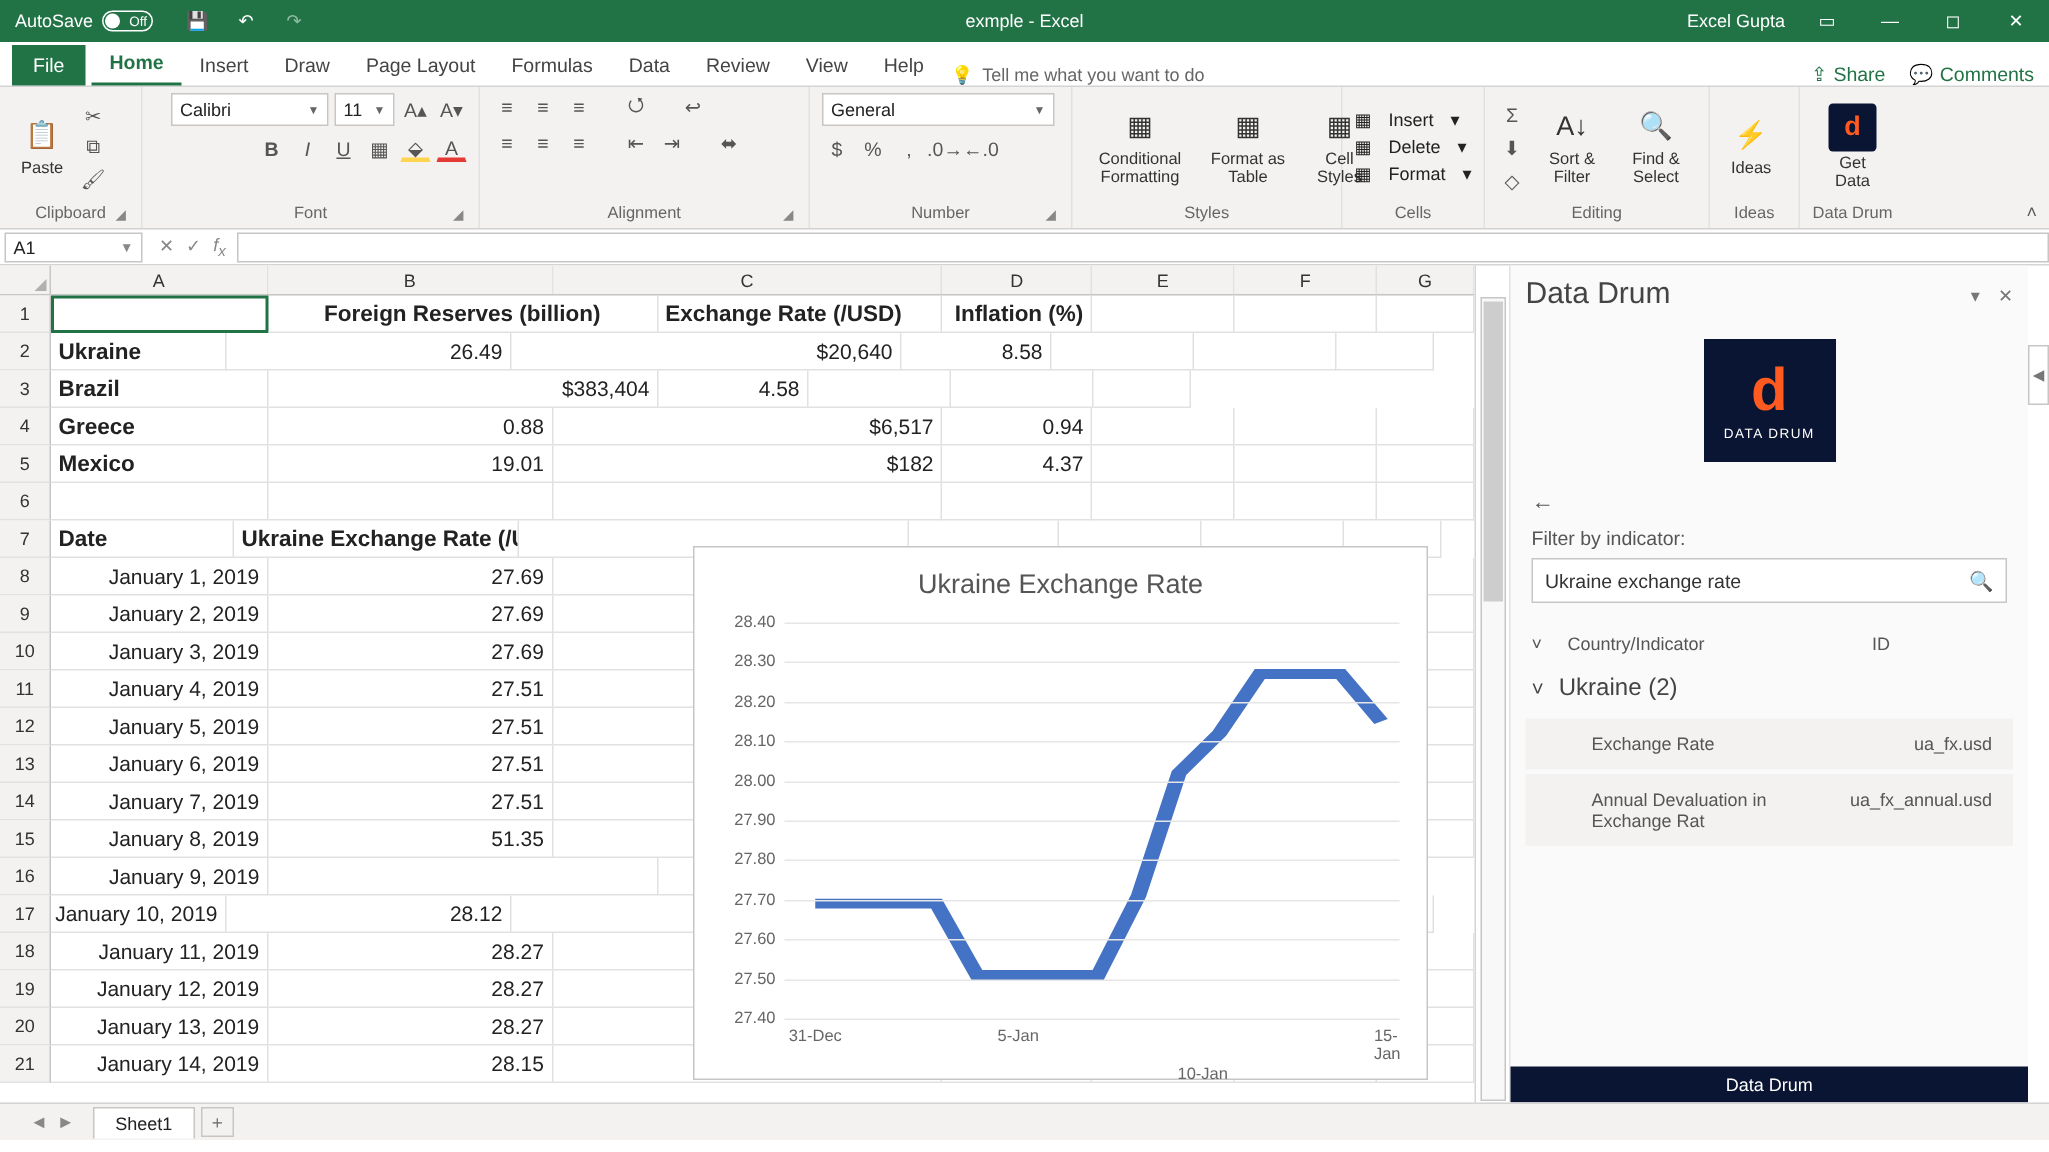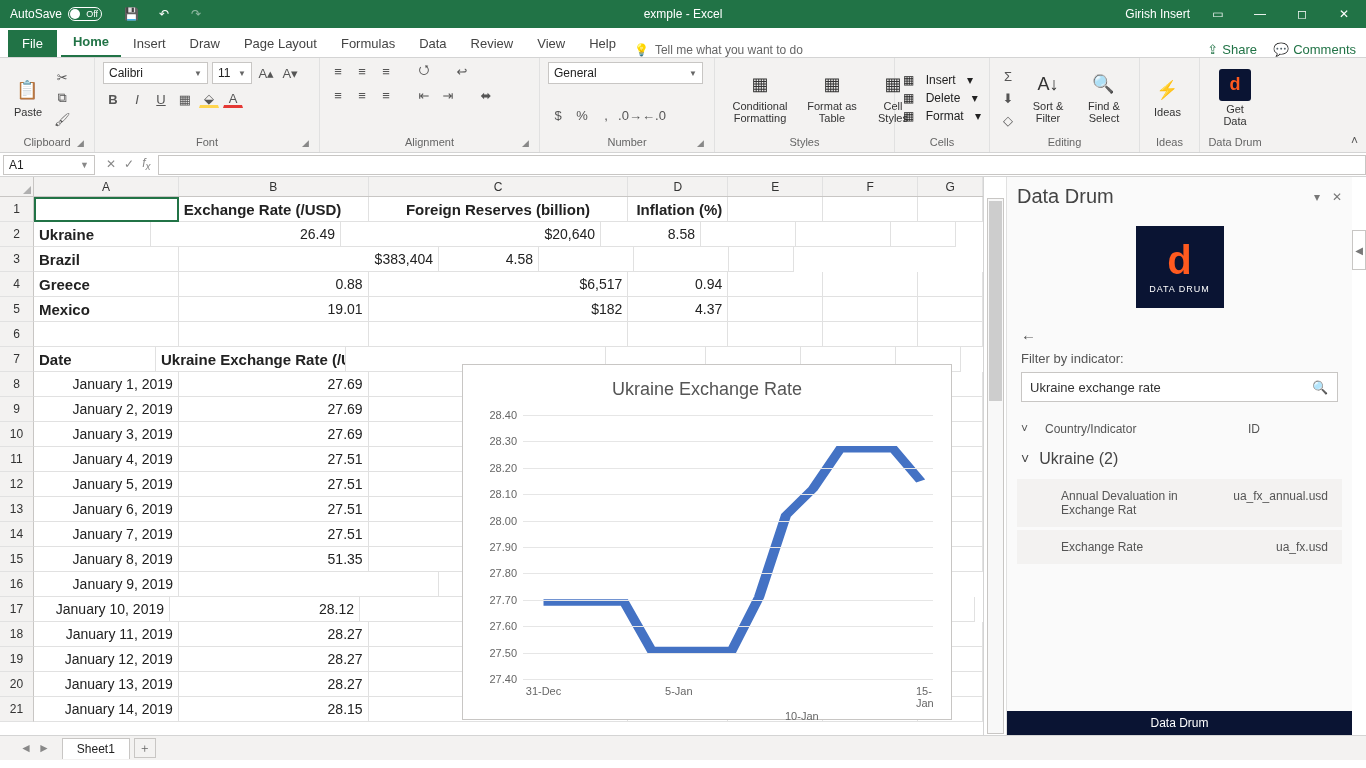--- a/index.html
+++ b/index.html
@@ -128,21 +128,21 @@
         <span>Off</span>
       </span>
   </div>
   <div class="qat">
     <span>💾</span>
     <span>↶</span>
     <span style="opacity:.5">↷</span>
   </div>
   <div class="title-center">exmple  -  Excel</div>
   <div class="title-right">
-    <span>Girish Insert</span>
+    <span>Excel Gupta</span>
     <span class="winbtn">▭</span>
     <span class="winbtn">—</span>
     <span class="winbtn">◻</span>
     <span class="winbtn">✕</span>
   </div>
 </div>
 
 <div class="tabsbar">
   <div class="filetab">File</div>
   <div class="tab active">Home</div>
@@ -181,21 +181,21 @@
       <div class="stack">
         <span class="smico">✂</span>
         <span class="smico">⧉</span>
         <span class="smico">🖌</span>
       </div>
     </div>
     <div class="group-label"><span>Clipboard</span><span class="dlg-launch">◢</span></div>
   </div>
 
   <div class="group" style="width:225px">
-    <div class="group-body" style="flex-direction:column;align-items:flex-start;gap:6px">
+    <div class="group-body" style="flex-direction:column;align-items:flex-end;gap:6px">
       <div class="hrow">
         <div class="combo" style="width:105px">
             <span>Calibri</span>
             <span class="dd">▼</span>
           </div>
         <div class="combo" style="width:40px">
             <span>11</span>
             <span class="dd">▼</span>
           </div>
         <span class="smico">A▴</span>
@@ -238,21 +238,21 @@
         <span class="smico">⇤</span>
         <span class="smico">⇥</span>
         <span style="width:10px"></span>
         <span class="smico">⬌</span>
       </div>
     </div>
     <div class="group-label"><span>Alignment</span><span class="dlg-launch">◢</span></div>
   </div>
 
   <div class="group" style="width:175px">
-    <div class="group-body" style="flex-direction:column;align-items:stretch;gap:22px">
+    <div class="group-body" style="flex-direction:column;align-items:stretch;gap:6px">
       <div class="combo" style="width:155px">
           <span>General</span>
           <span class="dd">▼</span>
         </div>
       <div class="hrow">
         <span class="smico">$</span>
         <span class="smico">%</span>
         <span class="smico">,</span>
         <span class="smico">.0→</span>
         <span class="smico">←.0</span>
@@ -353,22 +353,22 @@
       <div class="colhead" style="width: 260px;">C</div>
       <div class="colhead" style="width: 100px;">D</div>
       <div class="colhead" style="width: 95px;">E</div>
       <div class="colhead" style="width: 95px;">F</div>
       <div class="colhead" style="width: 65px;">G</div>
     </div>
   <div class="rows">
       <div class="row">
         <div class="rowhead">1</div>
         <div class="cell selcell" style="width: 145px;"></div>
+        <div class="cell bold center" style="width: 260px;">Foreign Reserves (billion)</div>
         <div class="cell bold" style="width: 190px;">Exchange Rate (/USD)</div>
-        <div class="cell bold center" style="width: 260px;">Foreign Reserves (billion)</div>
         <div class="cell bold right" style="width: 100px;">Inflation (%)</div>
         <div class="cell" style="width: 95px;"></div>
         <div class="cell" style="width: 95px;"></div>
         <div class="cell" style="width: 65px;"></div>
       </div>
       <div class="row">
         <div class="rowhead">2</div>
         <div class="cell bold" style="width: 117px;">Ukraine</div>
         <div class="cell right" style="width: 190px;">26.49</div>
         <div class="cell right" style="width: 260px;">$20,640</div>
@@ -510,21 +510,21 @@
         <div class="rowhead">16</div>
         <div class="cell right" style="width: 145px;">January 9, 2019</div>
         <div class="cell" style="width: 260px;"></div>
         <div class="cell" style="width: 100px;"></div>
         <div class="cell" style="width: 95px;"></div>
         <div class="cell" style="width: 95px;"></div>
         <div class="cell" style="width: 65px;"></div>
       </div>
       <div class="row">
         <div class="rowhead">17</div>
-        <div class="cell right" style="width: 136px;">January 10, 2019</div>
+        <div class="cell right" style="width: 117px;">January 10, 2019</div>
         <div class="cell right" style="width: 190px;">28.12</div>
         <div class="cell" style="width: 260px;"></div>
         <div class="cell" style="width: 100px;"></div>
         <div class="cell" style="width: 95px;"></div>
         <div class="cell" style="width: 95px;"></div>
         <div class="cell" style="width: 65px;"></div>
       </div>
       <div class="row">
         <div class="rowhead">18</div>
         <div class="cell right" style="width: 145px;">January 11, 2019</div>
@@ -627,26 +627,26 @@
     <span class="chev">˅</span>
     <span class="col1">Country/Indicator</span>
     <span class="col2">ID</span>
   </div>
   <div class="grp-title">
       <span class="chev">˅</span>
       <span>Ukraine (2)</span>
     </div>
   <div id="results">
       <div class="res-row">
+        <span>Exchange Rate</span>
+        <span>ua_fx.usd</span>
+      </div>
+      <div class="res-row">
         <span>Annual Devaluation in Exchange Rat</span>
         <span>ua_fx_annual.usd</span>
-      </div>
-      <div class="res-row">
-        <span>Exchange Rate</span>
-        <span>ua_fx.usd</span>
       </div>
     </div>
   <div class="pane-footer">Data Drum</div>
 </div>
 
 <div class="collapse-right">◀</div>
 
 <div class="vscroll">
     <div class="thumb"></div>
   </div>

